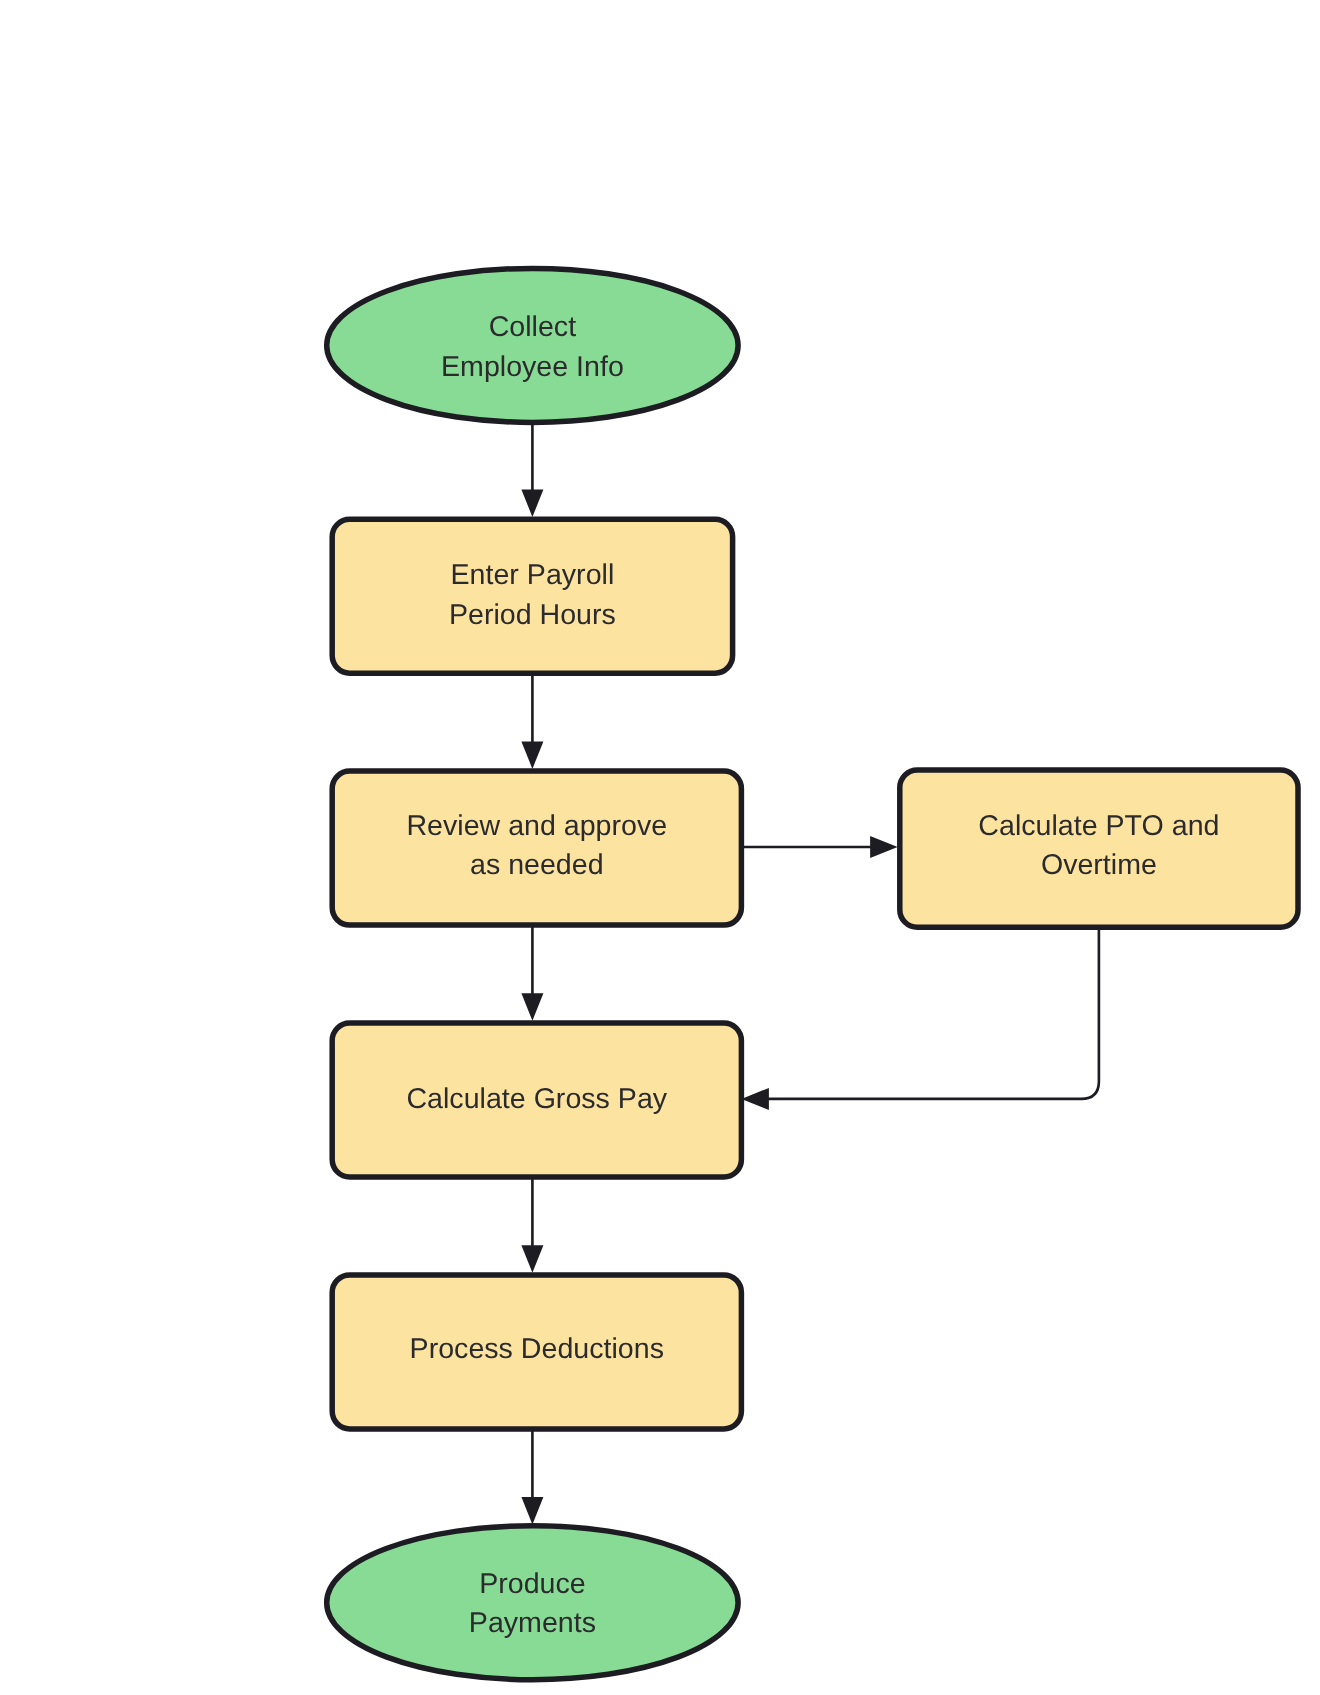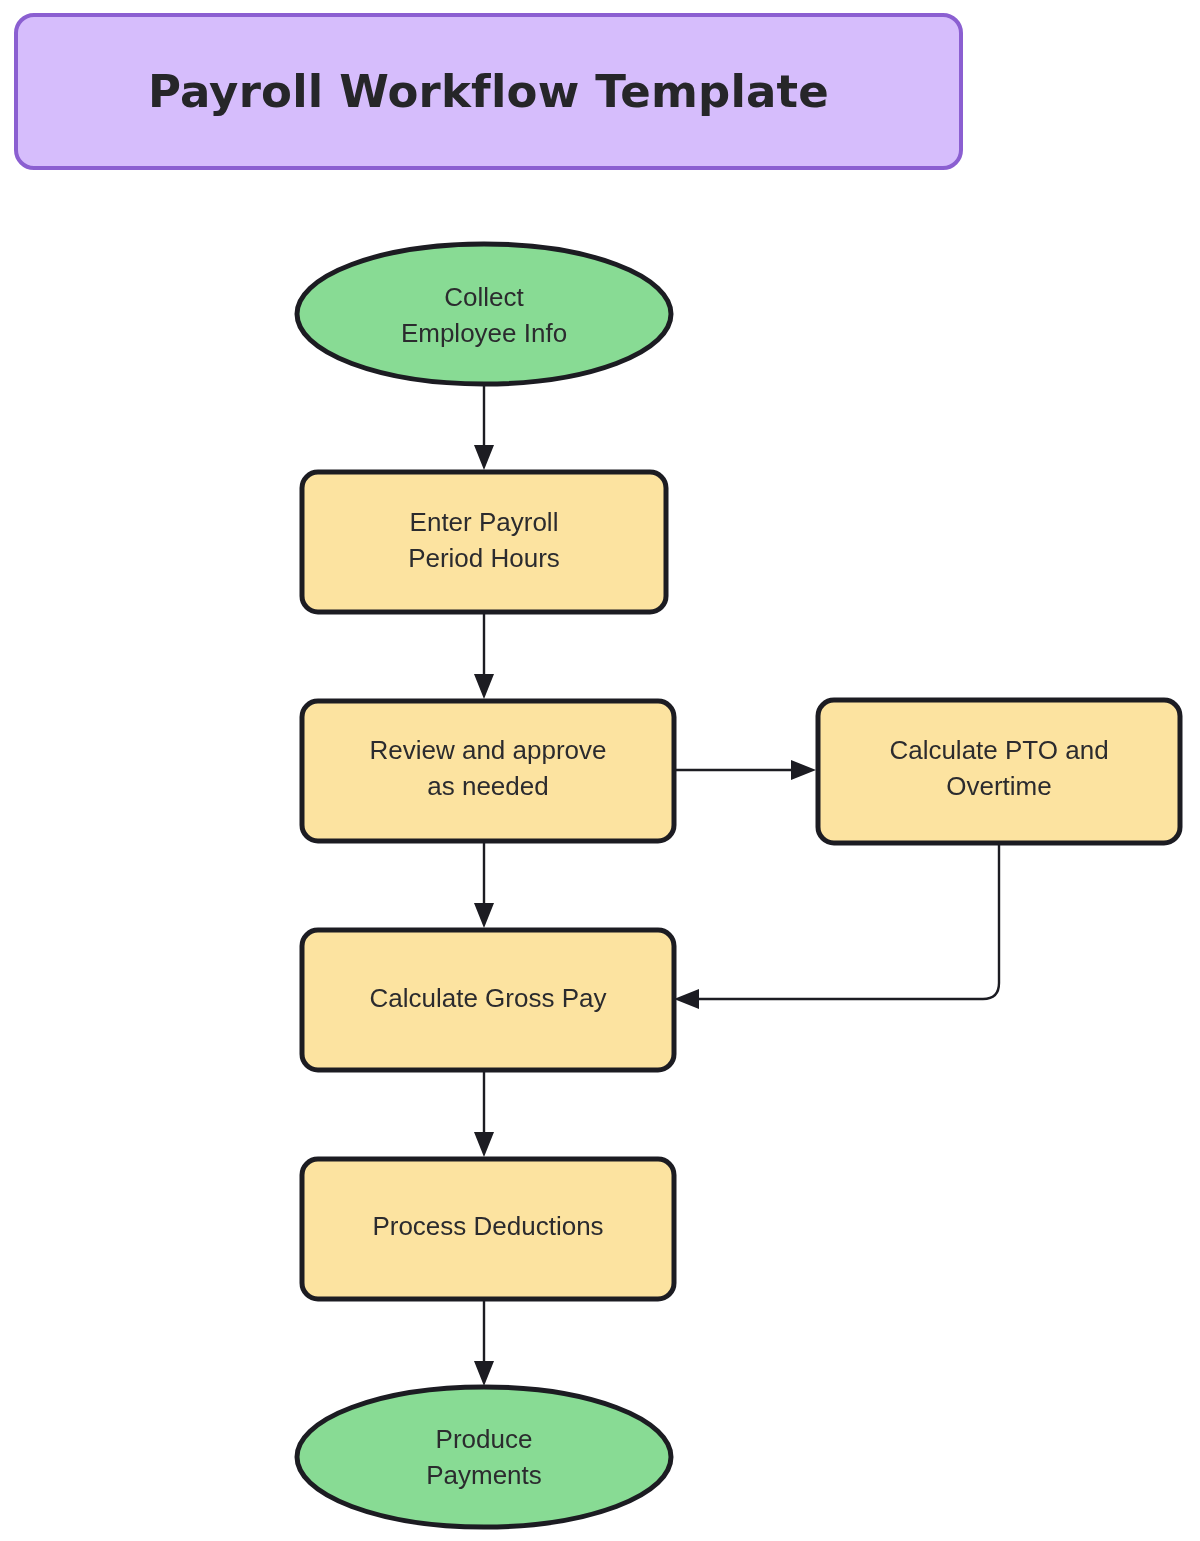--- a/index.html
+++ b/index.html
@@ -75,23 +75,20 @@
   .edge-head {
     fill: #1c1c22;
     stroke: none;
   }
 </style>
 </head>
 <body>
 
 <div id="diagram-root">
 
-  <div class="title-banner">
-    <div class="title-text">Payroll Workflow Template</div>
-  </div>
 
   <svg class="flow" viewBox="0 0 1200 1541" xmlns="http://www.w3.org/2000/svg">
 
     <g>
       <path class="edge-line" d="M484,380 L484,455"></path>
       <polygon class="edge-head" points="484,470 474,445 494,445"></polygon>
     </g>
 
     <g>
       <path class="edge-line" d="M484,612 L484,684"></path>

